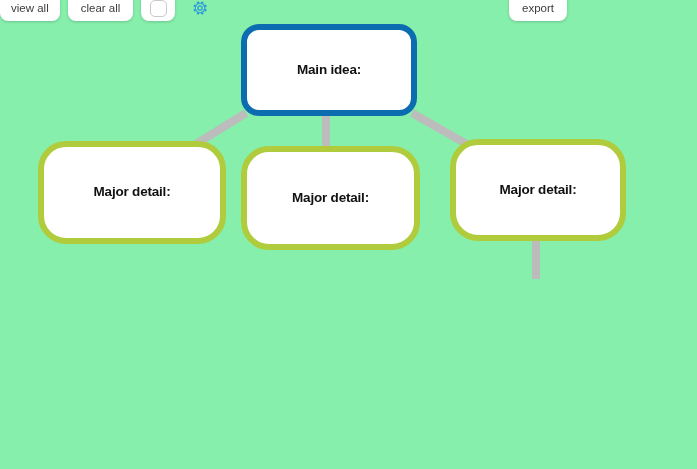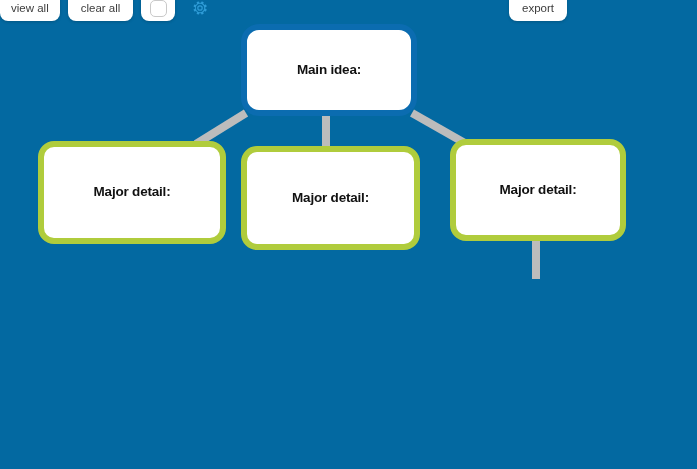--- a/index.html
+++ b/index.html
@@ -15,39 +15,39 @@
     position: relative;
   }
 
   
   #canvas {
     position: absolute;
     left: 0;
     top: 0;
     width: 697px;
     height: 469px;
-    background: #0369a1;
+    background: #86efac;
   }
 
   
   #connectors {
     position: absolute;
     left: 0;
     top: 0;
     width: 697px;
     height: 469px;
     pointer-events: none;
   }
 
   
   .node {
     position: absolute;
     background: #ffffff;
     border-style: solid;
-    border-radius: 16px;
+    border-radius: 28px;
     box-sizing: border-box;
     display: flex;
     align-items: center;
     justify-content: center;
   }
   .node-label {
     font-size: 13.5px;
     font-weight: bold;
     color: #111111;
     letter-spacing: -0.2px;

